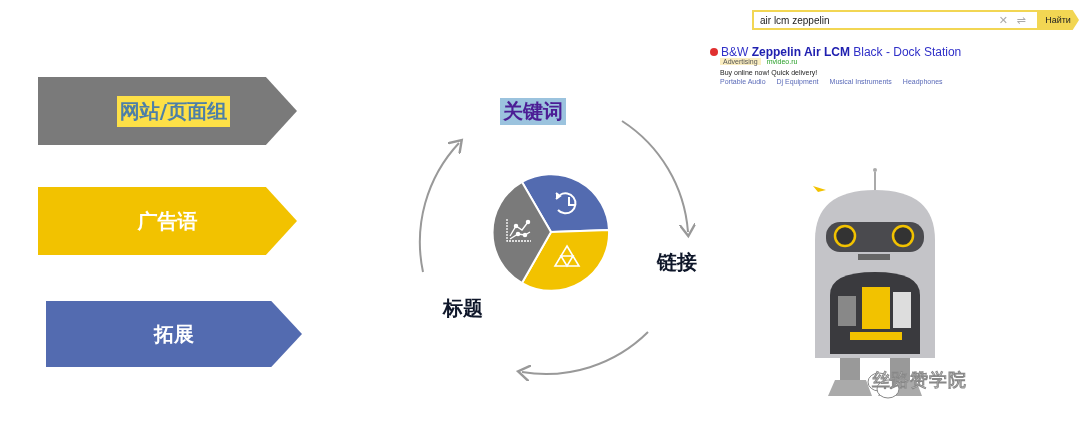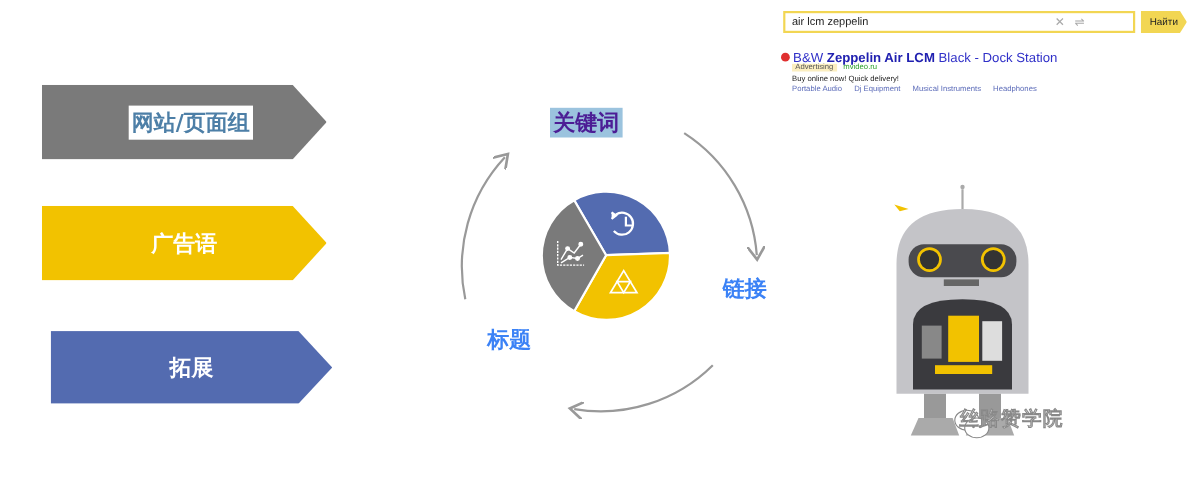--- a/index.html
+++ b/index.html
@@ -1,29 +1,29 @@
 <!DOCTYPE html>
 <html><head>
 <meta charset="utf-8">
 <style>
   html,body{margin:0;padding:0;background:#fff;}
   body{width:1080px;height:436px;position:relative;overflow:hidden;font-family:"DejaVu Sans","Liberation Sans",sans-serif;}
   .arrow{position:absolute;display:flex;align-items:center;justify-content:center;color:#fff;font-weight:bold;font-size:20px;
          clip-path:polygon(0 0,88% 0,100% 50%,88% 100%,0 100%);}
   .arrow span{padding:2px 3px;}
   #a1{left:38px;top:77px;width:259px;height:68px;background:#7a7a7a;}
-  #a1 span{background:#ffffff;color:#4d7fa7;margin-left:12px;}
+  #a1 span{background:#fde047;color:#4d7fa7;margin-left:12px;}
   #a2{left:38px;top:187px;width:259px;height:68px;background:#f2c200;text-align:center;}
   #a3{left:46px;top:301px;width:256px;height:66px;background:#536bb0;}
-  .lbl{position:absolute;font-weight:bold;font-size:20px;color:#3b82f6;}
+  .lbl{position:absolute;font-weight:bold;font-size:20px;color:#0f172a;}
   #kw{left:500px;top:98px;background:#9bc3de;color:#4c1d95;padding:0 3px;}
   #link{left:657px;top:249px;}
   #title{left:443px;top:295px;}
   svg.abs{position:absolute;left:0;top:0;}
-  .search{position:absolute;left:712px;top:10px;width:320px;height:20px;border:2px solid #f2d653;background:#fff;box-sizing:border-box;
+  .search{position:absolute;left:752px;top:10px;width:320px;height:20px;border:2px solid #f2d653;background:#fff;box-sizing:border-box;
           font-family:"Liberation Sans",sans-serif;font-size:10px;color:#222;display:flex;align-items:center;padding-left:6px;}
   .search .x{position:absolute;right:62px;color:#aaa;font-size:11px;}
   .search .tune{position:absolute;right:44px;color:#aaa;font-size:11px;}
   .sbtn{position:absolute;left:1005px;top:10px;width:42px;height:20px;background:#f2d653;clip-path:polygon(0 0,85% 0,100% 50%,85% 100%,0 100%);
         font-family:"Liberation Sans",sans-serif;font-size:9px;display:flex;align-items:center;justify-content:center;color:#222;margin-left:32px;}
   .ad{position:absolute;left:710px;font-family:"Liberation Sans",sans-serif;}
   .ad-title{top:45px;font-size:12px;color:#3030c8;display:flex;align-items:center;gap:3px;}
   .ad-title b{color:#2020b0;}
   .ad-icon{width:8px;height:8px;border-radius:50%;background:#e03030;display:inline-block;}
   .ad-meta{top:58px;left:720px;font-size:7px;display:flex;gap:6px;}

